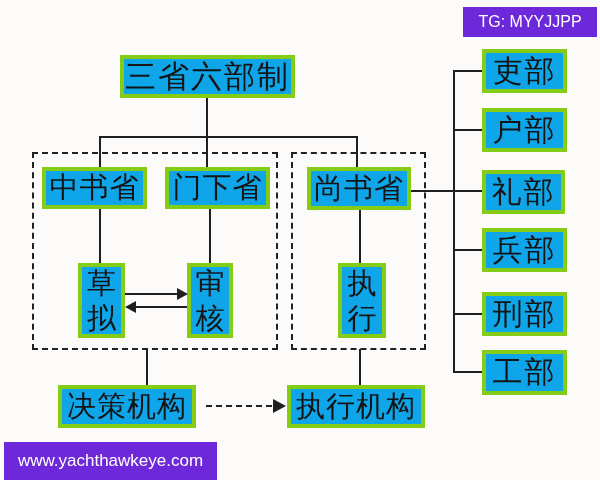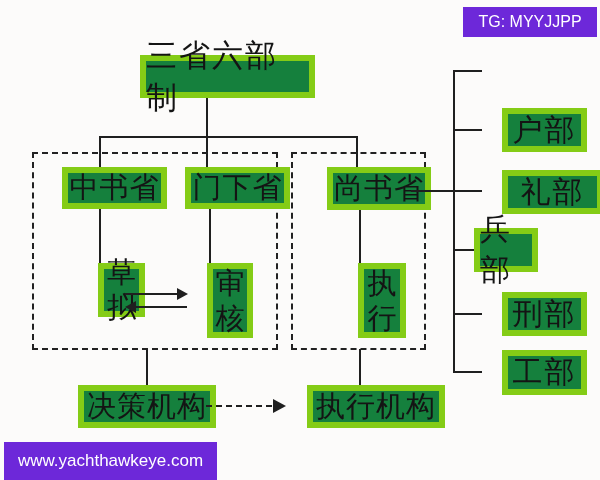--- a/index.html
+++ b/index.html
@@ -1,23 +1,23 @@
 <!DOCTYPE html>
 <html><head>
 <meta charset="utf-8">
 <style>
   html,body{margin:0;padding:0;}
   .canvas{
     position:relative;width:600px;height:480px;background:#fcfbfa;
     font-family:"DejaVu Serif","Liberation Serif",serif;overflow:hidden;
   }
   .box{
-    position:absolute;border:6px solid #84cc16;background:#15803d;
+    position:absolute;border:4px solid #84cc16;background:#0ea5e9;
     display:flex;align-items:center;justify-content:center;
-    color:#141414;box-sizing:border-box;margin-left:20px;
+    color:#141414;box-sizing:border-box;
   }
   .dept{font-size:29px;letter-spacing:1px;}
   .title{font-size:31px;letter-spacing:2px;}
   .ministry{font-size:30px;letter-spacing:2px;}
   .organ{font-size:29px;letter-spacing:1px;}
   .vfunc{font-size:29px;}
   .vtext{width:1em;word-break:break-all;line-height:1.2;text-align:center;}
   .dashedbox{position:absolute;border:2px dashed #222;box-sizing:border-box;background:transparent;}
   .hline,.vline{position:absolute;background:#1f1f1f;}
   .dashline{position:absolute;border-top:2px dashed #1f1f1f;height:0;}
@@ -60,21 +60,21 @@
     <span>门下省</span>
   </div>
   <div class="box dept" style="left:307px;top:167px;width:104px;height:43px;">
     <span>尚书省</span>
   </div>
 
   <div class="vline" style="left:99px;top:209px;width:2px;height:54px;"></div>
   <div class="vline" style="left:209px;top:209px;width:2px;height:54px;"></div>
   <div class="vline" style="left:359px;top:210px;width:2px;height:53px;"></div>
 
-  <div class="box vfunc" style="left:78px;top:263px;width:47px;height:54px;">
+  <div class="box vfunc" style="left:78px;top:263px;width:47px;height:75px;">
     <div class="vtext">草拟</div>
   </div>
   <div class="box vfunc" style="left:187px;top:263px;width:46px;height:75px;">
     <div class="vtext">审核</div>
   </div>
   <div class="box vfunc" style="left:338px;top:263px;width:48px;height:75px;">
     <div class="vtext">执行</div>
   </div>
 
   <div class="hline" style="left:125px;top:293px;width:53px;height:2px;"></div>
@@ -96,27 +96,30 @@
   <div class="tri-right-big" style="left:273px;top:399px;"></div>
 
   <div class="vline" style="left:453px;top:70px;width:2px;height:303px;"></div>
   <div class="hline" style="left:453px;top:70px;width:29px;height:2px;"></div>
   <div class="hline" style="left:453px;top:129px;width:29px;height:2px;"></div>
   <div class="hline" style="left:411px;top:190px;width:71px;height:2px;"></div>
   <div class="hline" style="left:453px;top:249px;width:29px;height:2px;"></div>
   <div class="hline" style="left:453px;top:313px;width:29px;height:2px;"></div>
   <div class="hline" style="left:453px;top:371px;width:29px;height:2px;"></div>
 
+  <div class="box ministry" style="left:482px;top:49px;width:85px;height:44px;">
+    <span>吏部</span>
+  </div>
   <div class="box ministry" style="left:482px;top:108px;width:85px;height:44px;">
     <span>户部</span>
   </div>
-  <div class="box ministry" style="left:482px;top:170px;width:101px;height:44px;">
+  <div class="box ministry" style="left:482px;top:170px;width:83px;height:44px;">
     <span>礼部</span>
   </div>
-  <div class="box ministry" style="left:454px;top:228px;width:64px;height:44px;">
+  <div class="box ministry" style="left:482px;top:228px;width:85px;height:44px;">
     <span>兵部</span>
   </div>
   <div class="box ministry" style="left:482px;top:292px;width:85px;height:44px;">
     <span>刑部</span>
   </div>
   <div class="box ministry" style="left:482px;top:350px;width:85px;height:45px;">
     <span>工部</span>
   </div>
 
   <div class="graylabel" style="left:4px;top:442px;width:213px;height:38px;font-size:17px;">

